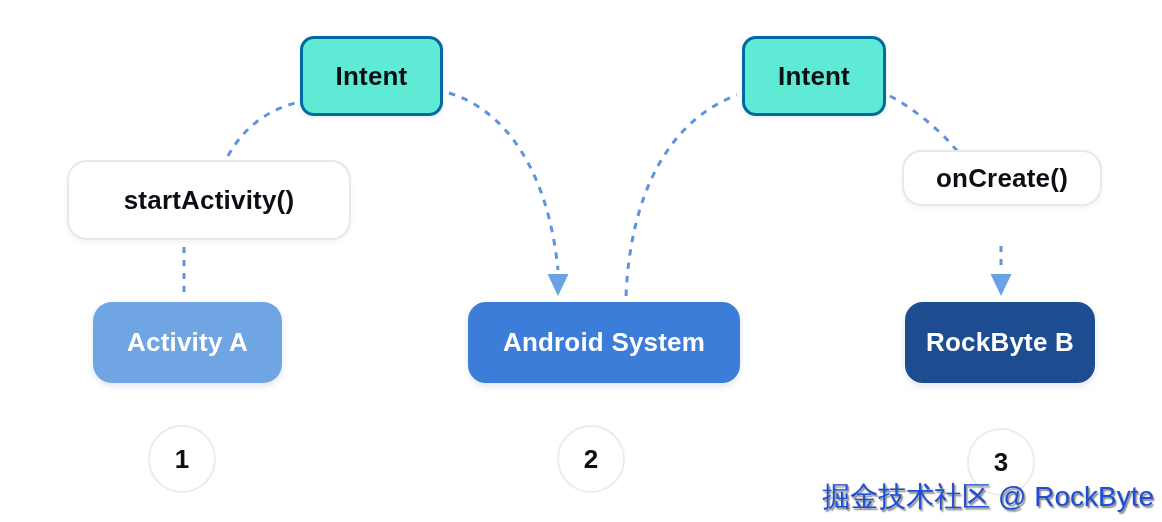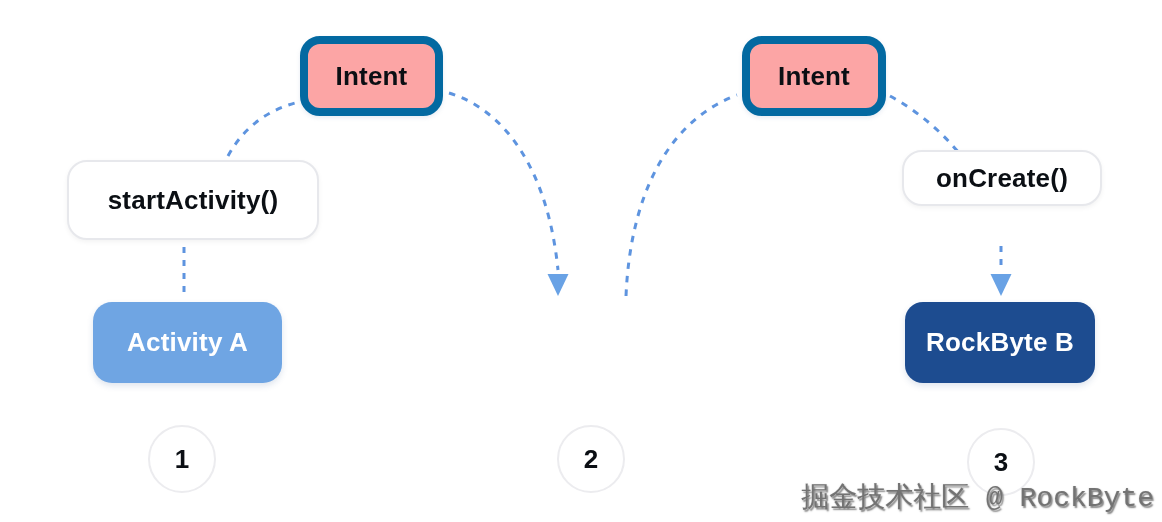--- a/index.html
+++ b/index.html
@@ -27,23 +27,23 @@
     display: flex;
     align-items: center;
     justify-content: center;
     font-weight: 700;
     font-size: 26px;
     letter-spacing: 0.2px;
     box-sizing: border-box;
     white-space: nowrap;
   }
   .intent-box {
-    background: #fca5a5;
-    border: 8px solid #0369a1;
-    border-radius: 20px;
+    background: #5eead4;
+    border: 3px solid #0369a1;
+    border-radius: 14px;
     color: #0B0F14;
     box-shadow: 0 2px 4px rgba(120, 150, 190, 0.18);
   }
   .white-box {
     background: #ffffff;
     border: 2px solid #E7E8EC;
     border-radius: 20px;
     color: #0B0F14;
     box-shadow: 0 2px 5px rgba(0, 0, 0, 0.05);
   }
@@ -69,27 +69,26 @@
     font-weight: 700;
     font-size: 26px;
     color: #0B0F14;
   }
   .watermark {
     position: absolute;
     right: 8px;
     bottom: 6px;
     font-size: 28px;
     font-weight: 400;
-    color: #737373;
+    color: #1d4ed8;
     text-shadow:
       1.5px 1.5px 1.5px rgba(125, 125, 125, 0.95),
       -0.5px -0.5px 1px rgba(205, 205, 205, 0.55),
       0.5px -0.5px 1px rgba(190, 190, 190, 0.45);
     white-space: nowrap;
-    font-family: Liberation Mono, monospace;
   }
 </style>
 </head>
 <body>
 
 <div class="canvas">
 
   <svg class="connector-layer" viewBox="0 0 1162 522">
 
     <path d="M 228 156 Q 252 112 303 101" fill="none" stroke="#5E94DF" stroke-width="3" stroke-dasharray="6.5 7"></path>
@@ -104,26 +103,27 @@
     <path d="M 184 247 L 184 296" fill="none" stroke="#5E94DF" stroke-width="3" stroke-dasharray="6 7"></path>
 
     <path d="M 1001 246 L 1001 271" fill="none" stroke="#5E94DF" stroke-width="3" stroke-dasharray="6 7"></path>
     <polygon points="990.5,274 1011.5,274 1001,296" fill="#69A2E5"></polygon>
   </svg>
 
   <div class="node intent-box" style="left:300px; top:36px; width:143px; height:80px;">Intent</div>
 
   <div class="node intent-box" style="left:742px; top:36px; width:144px; height:80px;">Intent</div>
 
-  <div class="node white-box" style="left:67px; top:160px; width:252px; height:80px;">startActivity()</div>
+  <div class="node white-box" style="left:67px; top:160px; width:284px; height:80px;">startActivity()</div>
 
   <div class="node white-box" style="left:902px; top:150px; width:200px; height:56px;">onCreate()</div>
 
   <div class="node solid-box fill-activity-a" style="left:93px; top:302px; width:189px; height:81px;">Activity A</div>
 
+  <div class="node solid-box fill-android-system" style="left:468px; top:302px; width:272px; height:81px;">Android System</div>
 
   <div class="node solid-box fill-activity-b" style="left:905px; top:302px; width:190px; height:81px;">RockByte B</div>
 
   <div class="step-circle" style="left:148px; top:425px;">1</div>
 
   <div class="step-circle" style="left:557px; top:425px;">2</div>
 
   <div class="step-circle" style="left:967px; top:428px;">3</div>
 
   <div class="watermark">掘金技术社区 @ RockByte</div>

